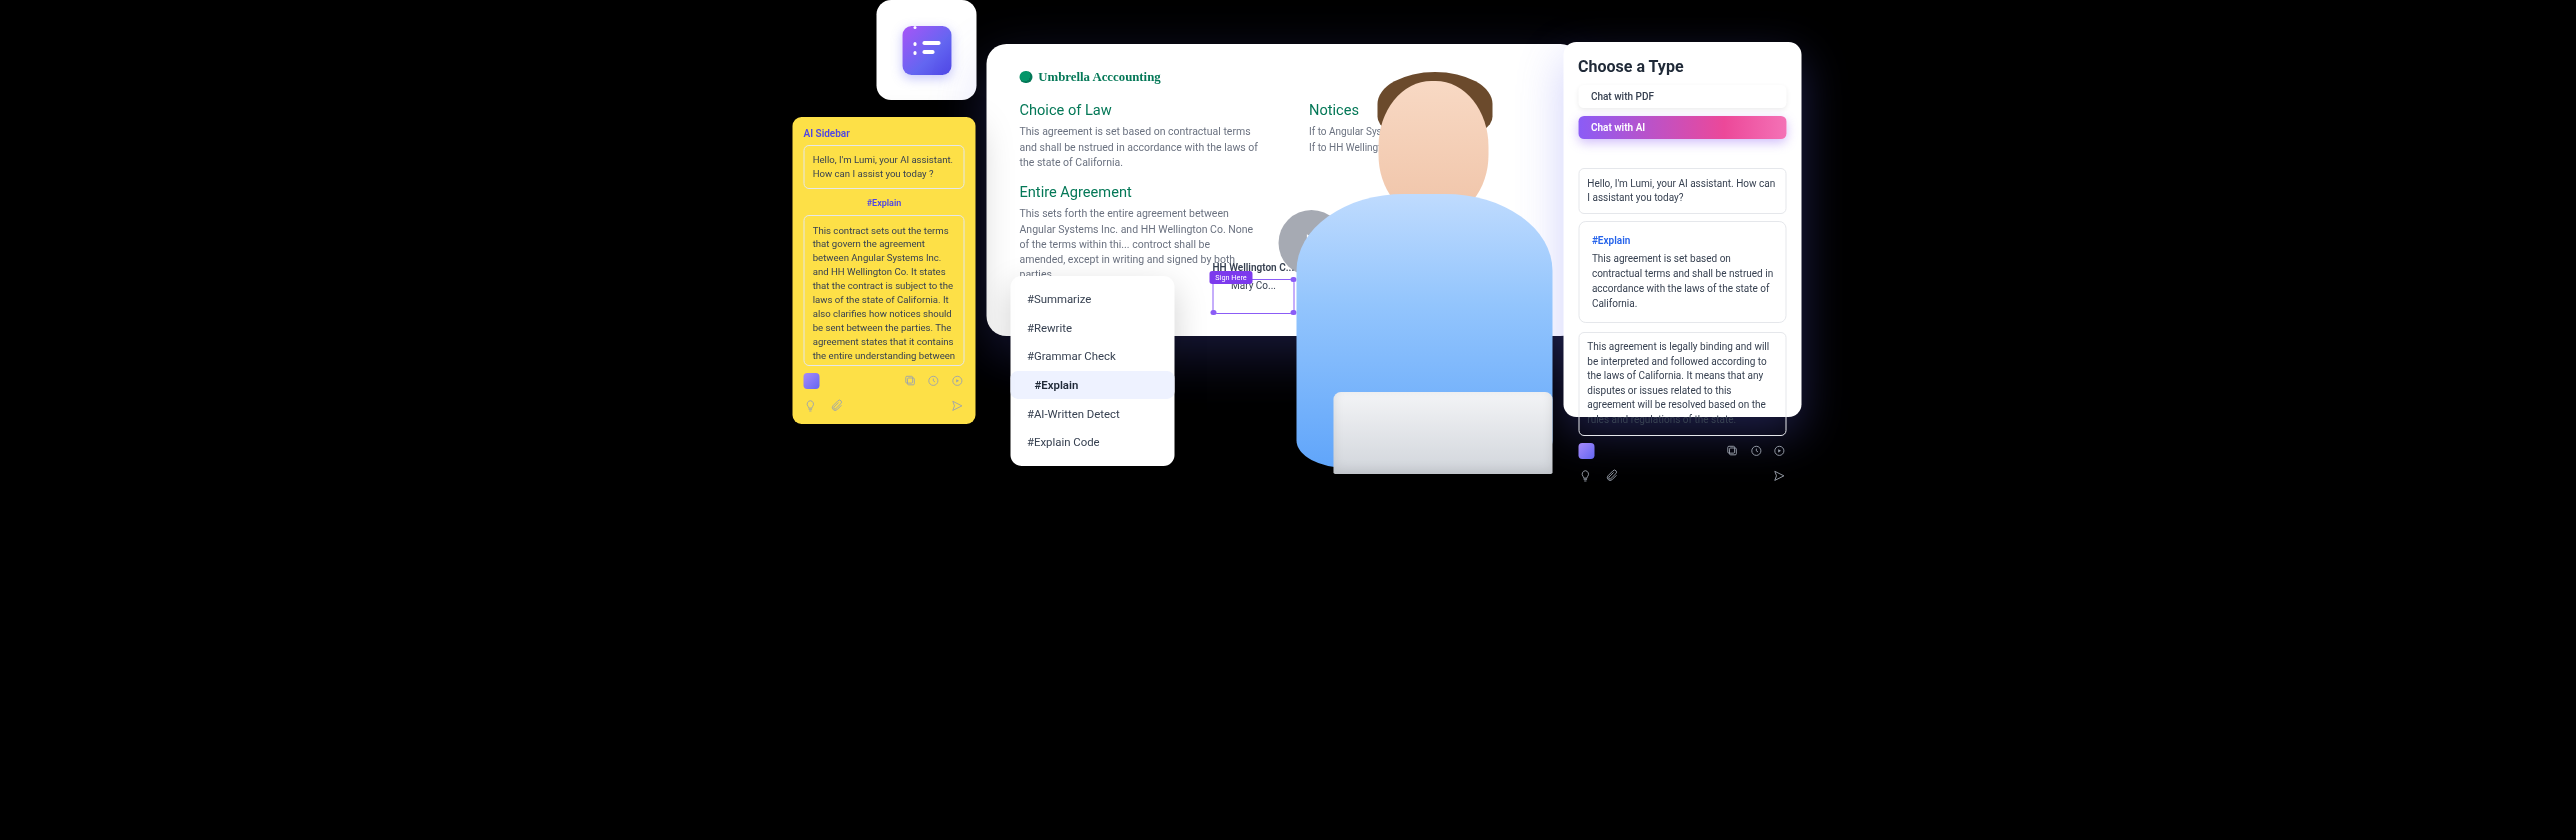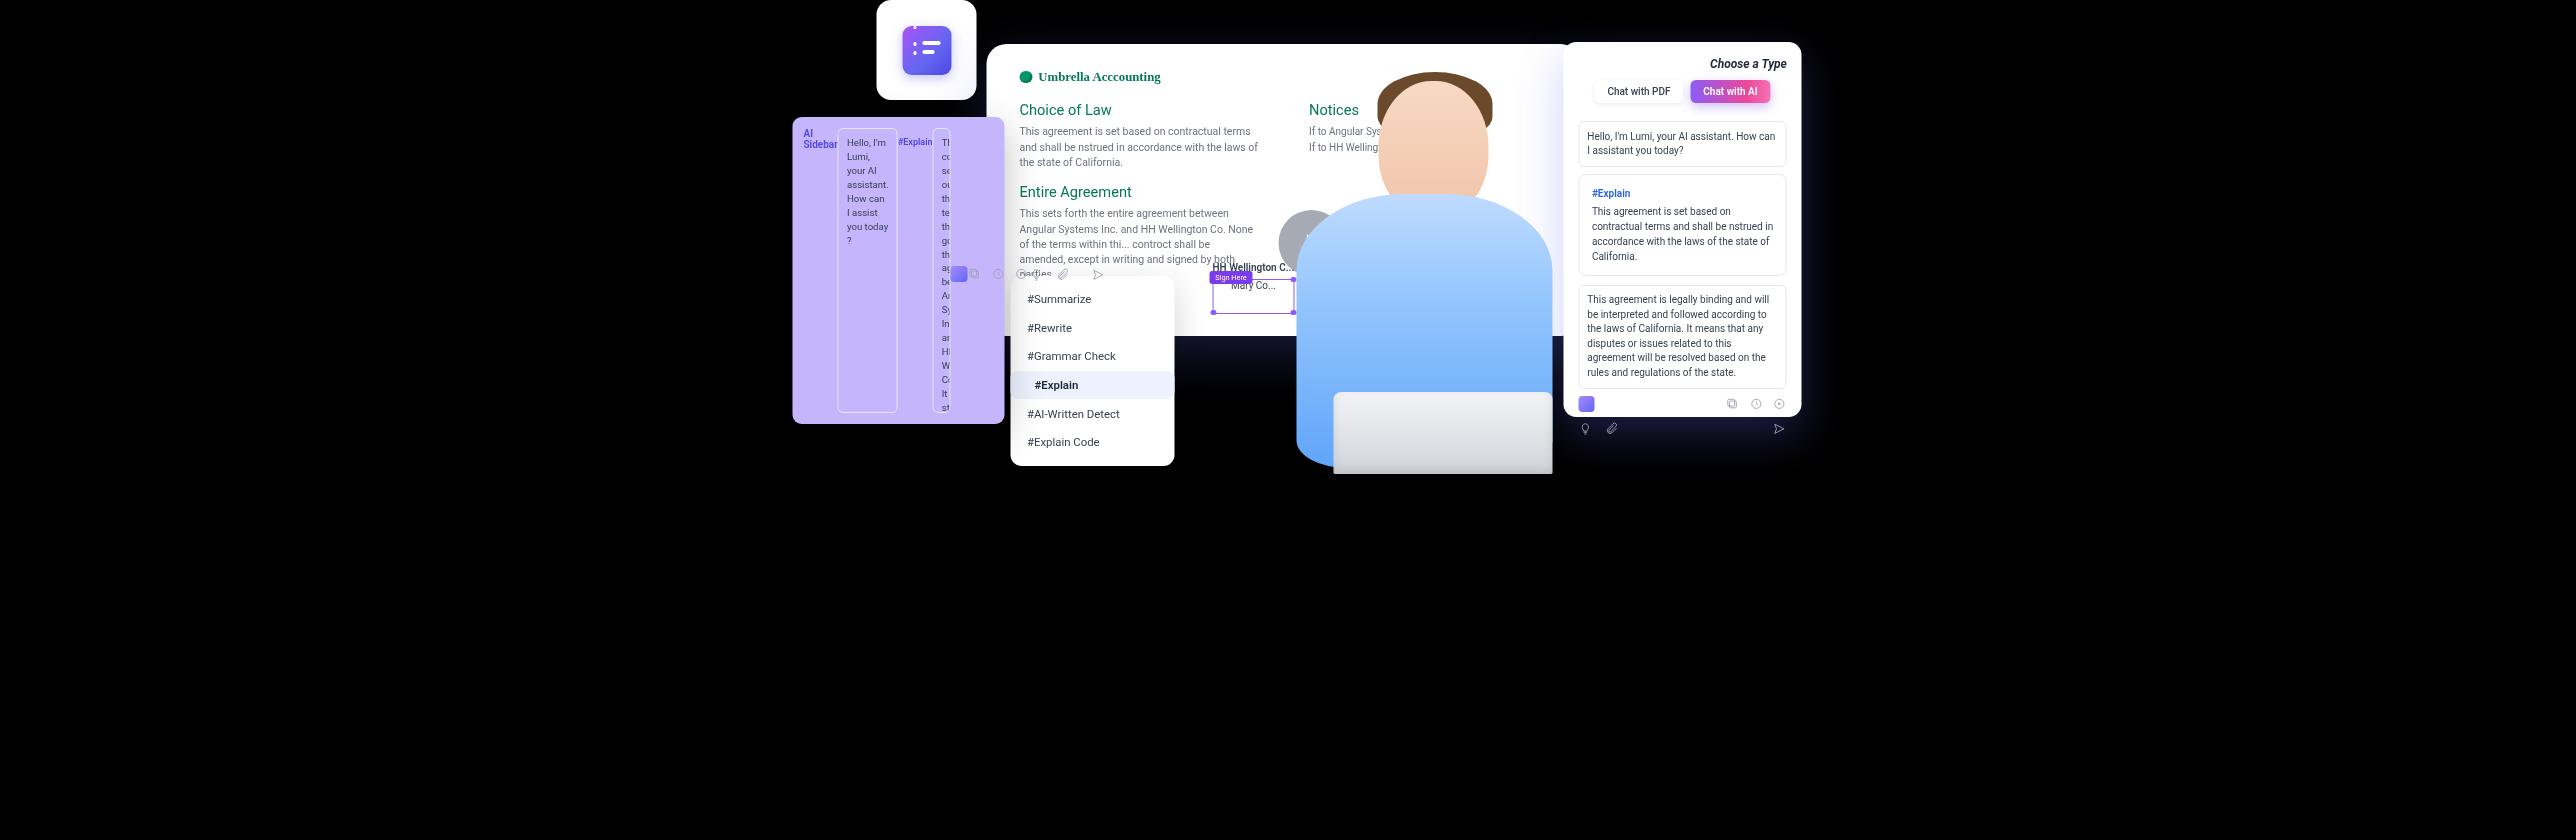--- a/index.html
+++ b/index.html
@@ -171,30 +171,30 @@
     color:#1f2937;
     font-weight:600;
     padding-left:24px;
   }
 
   
   .left-panel {
     position:absolute;
     left:208px;
     top:117px;
-    width:212px;
+    width:183px;
     height:307px;
-    background:#c4b5fd;
+    background:#fde047;
     border-radius:9px;
     box-shadow: 0 12.8px 37px rgba(0,0,0,0.25);
     padding:11px 11px;
     font-size:9.6px;
     color:#374151;
     display:flex;
-    flex-direction:row;
+    flex-direction:column;
   }
   .left-title {
     color:#4f46e5;
     font-size:10px;
     font-weight:600;
     margin-bottom:5.5px;
   }
   .bubble {
     border:0.9px solid #e5e7eb;
     border-radius:5.5px;
@@ -241,30 +241,30 @@
     background:#fff;
     border-radius:12.8px;
     box-shadow: 0 16.4px 46px rgba(99,102,241,0.3);
     padding:14.6px 14.6px;
     font-size:10px;
     color:#374151;
     display:flex;
     flex-direction:column;
   }
   .right-title {
-    text-align:right;
-    font-size:12px;
+    text-align:left;
+    font-size:16px;
     font-weight:700;
     color:#1f2937;
     margin-bottom:9px;
-    font-style:italic;
   }
   .tab-row {
     display:flex; gap:7.3px; justify-content:center;
-    margin-bottom:18px;
+    margin-bottom:29px;
+    flex-direction:column;
   }
   .tab {
     padding:6.4px 12.8px;
     border-radius:5.5px;
     font-size:10px;
     font-weight:500;
     cursor:pointer;
     box-shadow: 0 1.8px 5.5px rgba(0,0,0,0.08);
     background:#fff;
     color:#374151;

